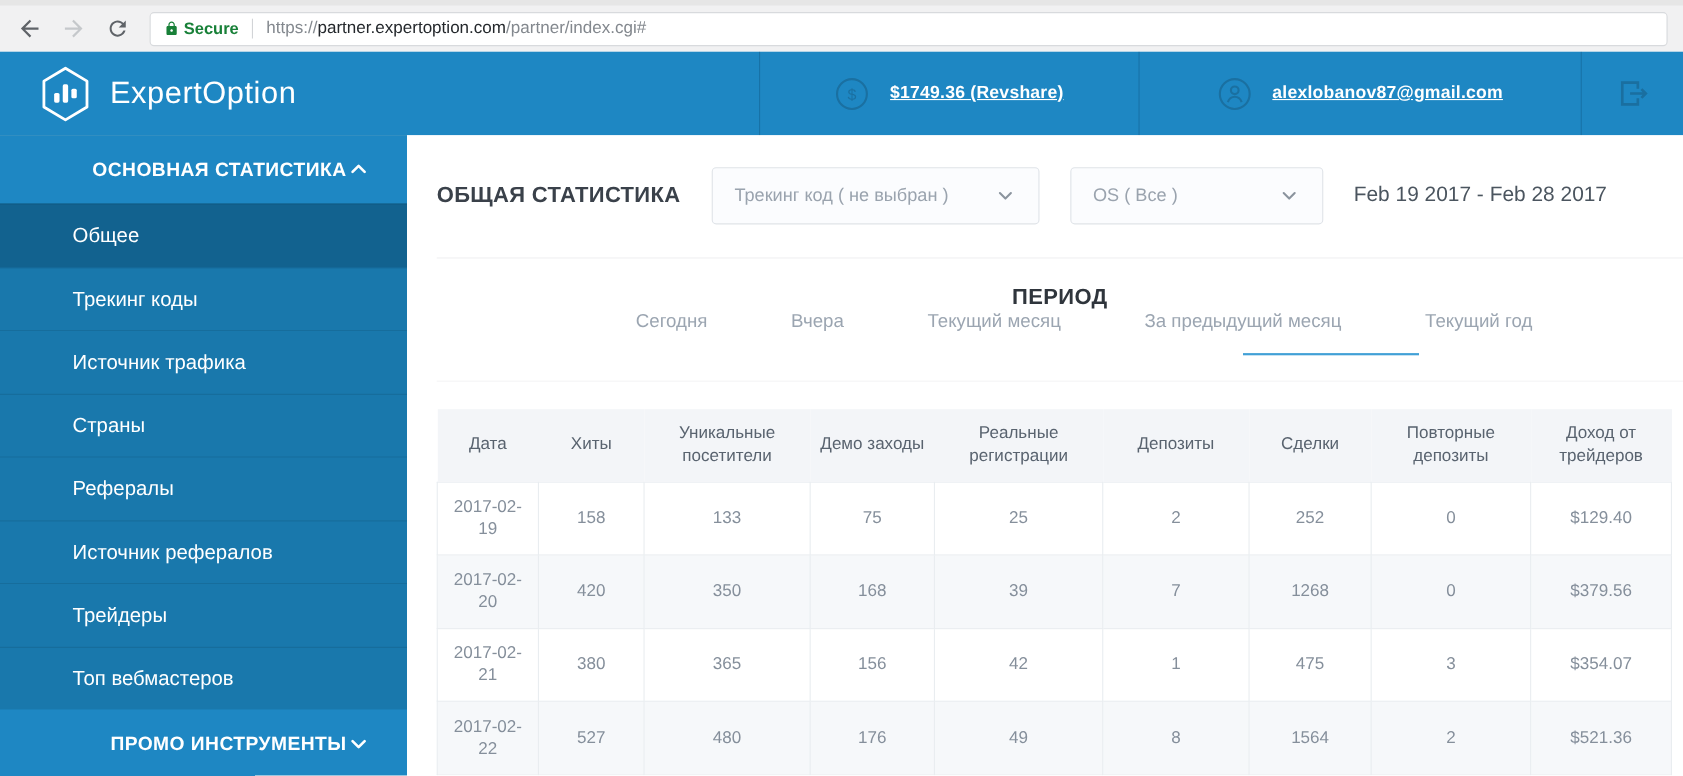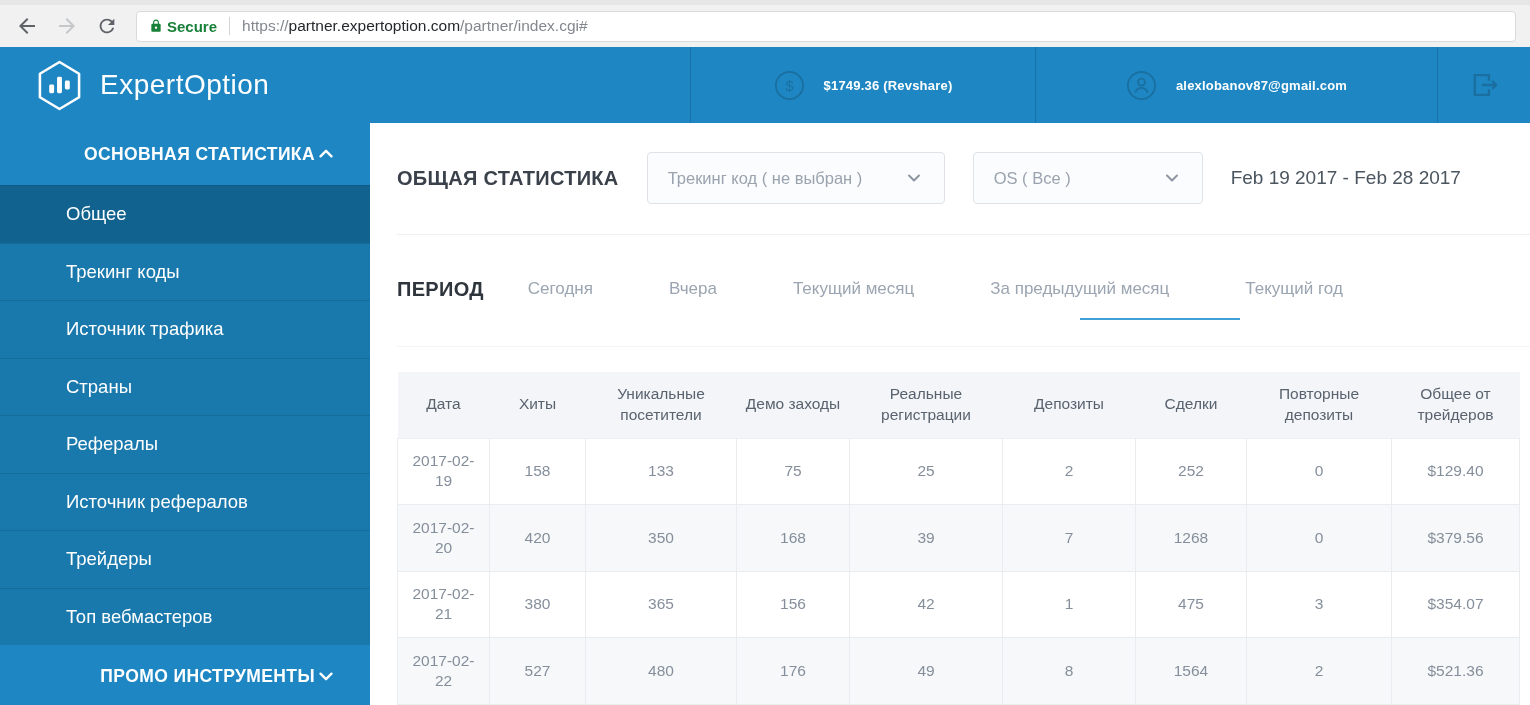--- a/index.html
+++ b/index.html
@@ -20,42 +20,42 @@
   .url .host{color:#24282c;}
 
   
   .app-header{height:76px;background:var(--header-blue);display:flex;align-items:stretch;color:#fff;text-align:right;}
   .brand{flex:0 0 690px;display:flex;align-items:center;padding-left:36px;gap:17px;}
   .brand-name{font-size:28px;font-weight:300;letter-spacing:.5px;}
   .hsec{display:flex;align-items:center;justify-content:center;gap:19px;border-left:1px solid rgba(8,62,96,.28);}
   .hsec.balance{flex:0 0 345px;}
   .hsec.account{flex:0 0 402px;}
   .hsec.exit{flex:1;}
-  .hsec-text{font-size:13px;font-weight:600;letter-spacing:.2px;}
+  .hsec-text{font-size:16px;font-weight:600;letter-spacing:.2px;text-decoration:underline;}
   .ring-ic{opacity:.95;}
 
   
   .app-body{display:flex;height:582px;}
   .sidebar{flex:0 0 370px;background:var(--sidebar-blue);color:#fff;overflow:hidden;}
   .side-sec{height:62px;background:var(--header-blue);display:flex;align-items:center;justify-content:flex-end;padding:0 33px 0 33px;font-size:17.5px;font-weight:700;letter-spacing:.4px;cursor:pointer;}
   .side-item{height:57.5px;display:flex;align-items:center;padding-left:66px;font-size:18.5px;border-top:1px solid rgba(0,0,0,.09);cursor:pointer;}
   .side-item.active{background:var(--sidebar-active);}
 
   
   .content{flex:1;background:#fff;padding-left:27px;overflow:hidden;}
   .filter-row{margin-top:29px;display:flex;align-items:center;}
   .page-title{font-size:20px;font-weight:600;color:#3a414a;letter-spacing:.3px;margin-right:28px;}
   .dd{height:52px;border:1px solid #dfe3e8;border-radius:4px;background:#fbfcfe;display:flex;align-items:center;justify-content:space-between;padding:12px 20px;color:#9aa3ae;font-size:16.5px;cursor:pointer;}
   .dd.dd-track{width:298px;margin-right:28px;}
   .dd.dd-os{width:230px;margin-right:28px;}
   .date-range{font-size:19px;color:#4b555f;cursor:pointer;}
   .sep1{border-top:1px solid #f0f0f2;margin-top:30px;margin-right:0;}
   .sep2{border-top:1px solid #f4f4f6;margin-top:27px;}
 
-  .period-row{margin-top:24px;height:60px;display:flex;align-items:center;}
+  .period-row{margin-top:24px;height:60px;display:flex;align-items:center;flex-direction:column;}
   .period-label{font-size:20px;font-weight:700;color:#2f353c;letter-spacing:.3px;}
   .tabs{display:flex;margin-left:44px;gap:76px;}
   .tab{font-size:17px;color:#9ba5b1;position:relative;cursor:pointer;white-space:nowrap;}
   .tab.active::after{content:"";position:absolute;left:90px;width:160px;height:2px;bottom:-21px;background:var(--accent);}
 
   table.stats{margin-top:25px;border-collapse:collapse;table-layout:fixed;width:1122px;}
   .stats thead td{height:66px;background:#f3f5f8;color:#59636f;font-size:15.5px;text-align:center;vertical-align:middle;line-height:1.35;padding:0 8px;}
   .stats tbody td{height:66.5px;color:#858f9b;font-size:15.5px;text-align:center;vertical-align:middle;border:1px solid #e9edf0;border-top-color:#eef1f4;line-height:1.3;padding:0 14px;}
   .stats tbody tr:nth-child(even) td{background:#f6f8fa;}
 </style>
@@ -198,21 +198,21 @@
       <thead>
           <tr>
             <td>Дата</td>
             <td>Хиты</td>
             <td>Уникальные посетители</td>
             <td>Демо заходы</td>
             <td>Реальные регистрации</td>
             <td>Депозиты</td>
             <td>Сделки</td>
             <td>Повторные депозиты</td>
-            <td>Общее от трейдеров</td>
+            <td>Доход от трейдеров</td>
           </tr>
         </thead>
       <tbody>
           <tr>
             <td>2017-02-19</td>
             <td>158</td>
             <td>133</td>
             <td>75</td>
             <td>25</td>
             <td>2</td>

